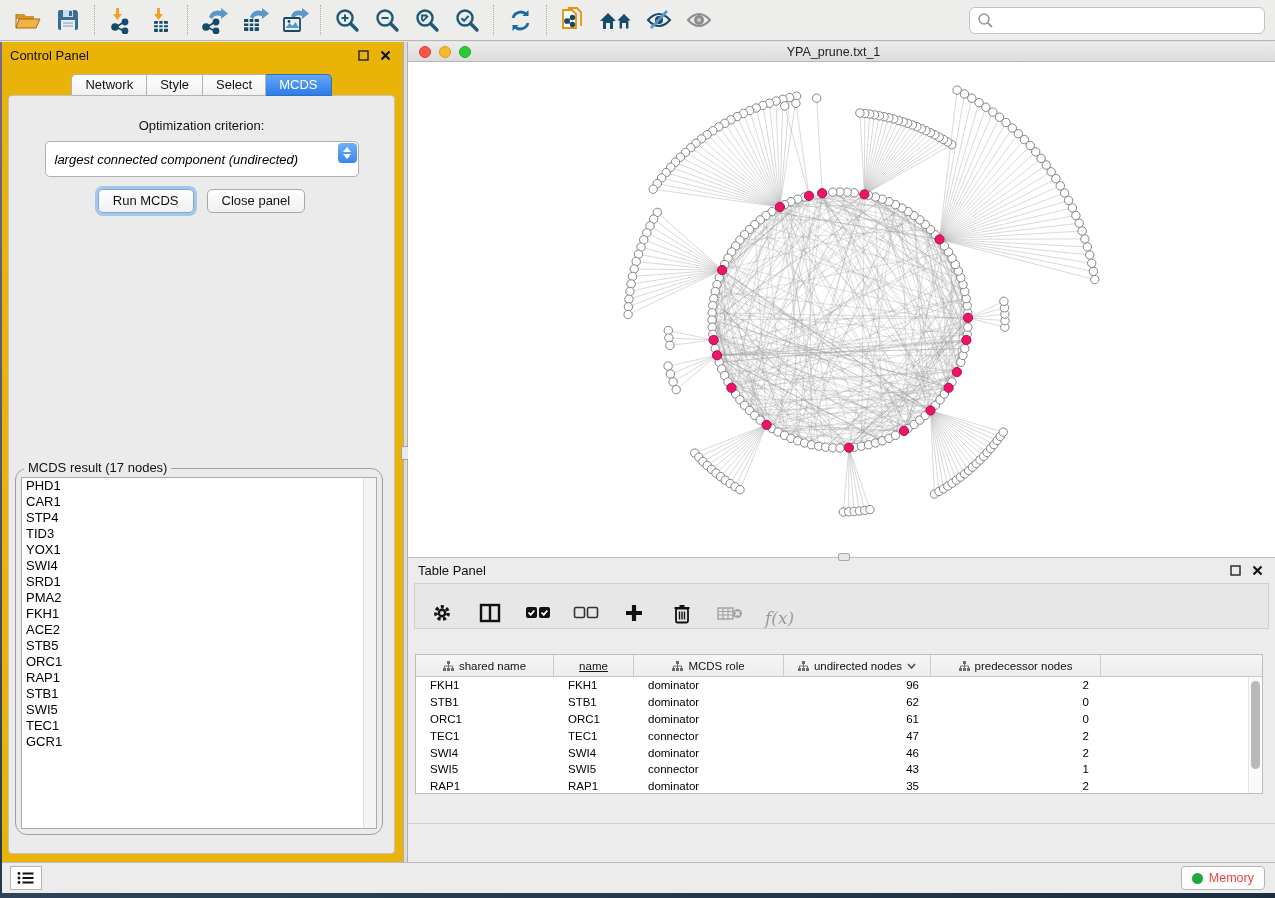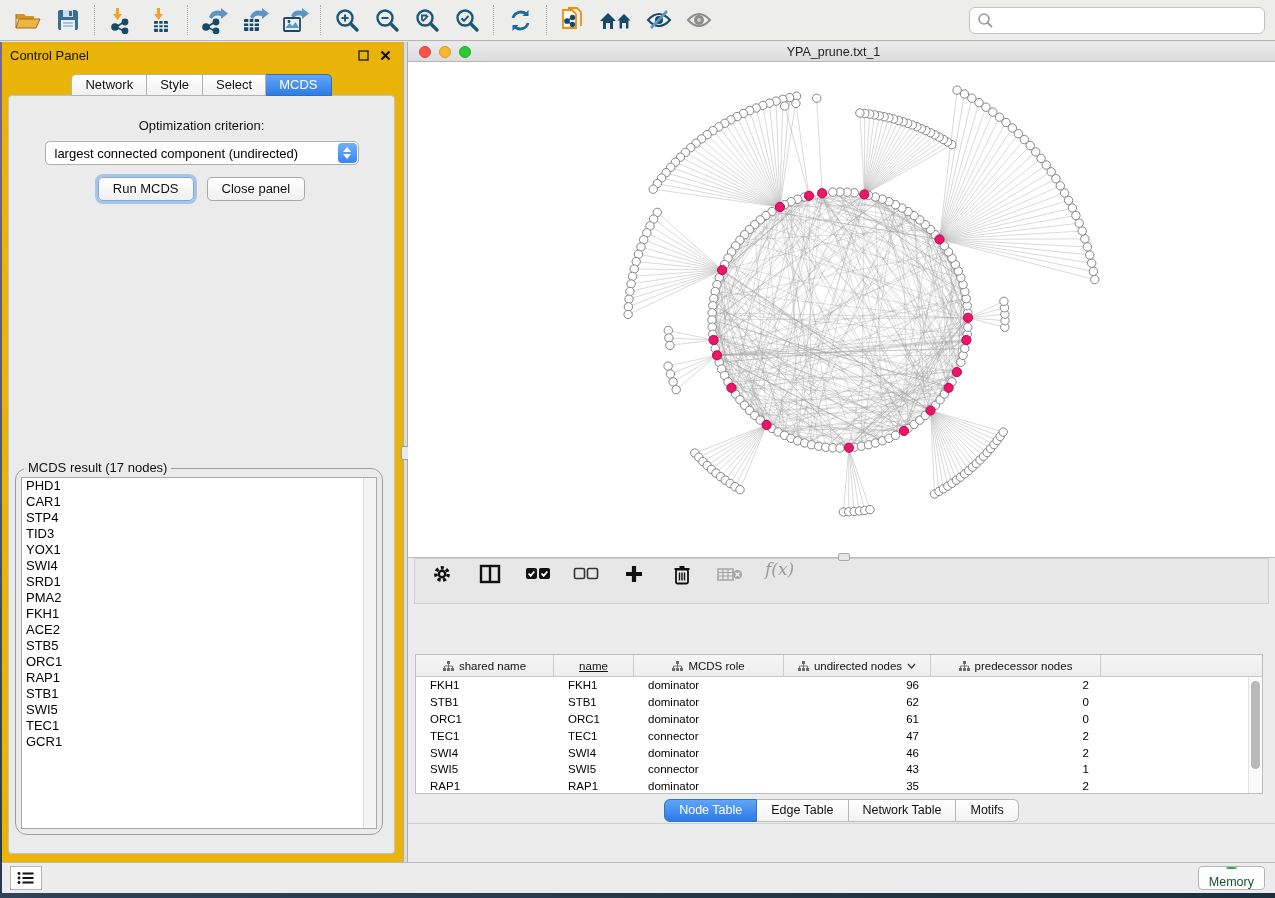--- a/index.html
+++ b/index.html
@@ -34,22 +34,22 @@
   .ph-ic { width:16px; height:16px; margin-left:6px; display:flex; align-items:center; justify-content:center; }
   .cp-tabs { display:flex; justify-content:center; margin-top:6px; position:relative; z-index:2; }
   .cp-tab { font-size:13px; padding:2px 13px 3px; background:linear-gradient(#ffffff,#f1f1f1);
     border:1px solid #b3b3b3; border-left-width:0; color:#111; }
   .cp-tab:first-child { border-left-width:1px; border-radius:5px 0 0 0; }
   .cp-tab:last-child { border-radius:0 5px 0 0; }
   .cp-tab.active { background:linear-gradient(#62a6f7,#2e7ce8); color:#fff; border-color:#2e6fbe; }
   .cp-body { position:absolute; left:8px; right:8px; top:53px; bottom:8px; background:#ebebeb;
     border:1px solid #c2c2c2; border-radius:4px; }
   .opt-label { text-align:center; font-size:13px; margin-top:22px; color:#111; }
-  .dropdown { position:relative; margin:8px auto 0; width:314px; height:24px; background:#fff;
-    border:1px solid #b0b0b0; border-radius:5px; display:flex; align-items:center; padding-left:9px; font-size:13px; }
+  .dropdown { position:relative; margin:8px auto 0; width:314px; height:36px; background:#fff;
+    border:1px solid #b0b0b0; border-radius:5px; display:flex; align-items:center; padding-left:9px; font-size:13px;font-style:italic; }
   .dd-spin { position:absolute; right:1px; top:1px; width:19px; height:20px; border-radius:4px;
     background:linear-gradient(#6fb0f9,#3a86ef); display:flex; flex-direction:column; align-items:center; justify-content:center; gap:2px; }
   .dd-spin .up { width:0;height:0;border-left:4px solid transparent;border-right:4px solid transparent;border-bottom:5px solid #fff; }
   .dd-spin .dn { width:0;height:0;border-left:4px solid transparent;border-right:4px solid transparent;border-top:5px solid #fff; }
   .btn-row { display:flex; justify-content:center; gap:13px; margin-top:12px; }
   .mac-btn { font-size:13px; padding:3px 14px 4px; background:linear-gradient(#ffffff,#f0f0f0);
     border:1px solid #a8a8a8; border-radius:5px; color:#111; font-family:"Liberation Sans",sans-serif; }
   .mac-btn.focused { box-shadow:0 0 0 3px rgba(118,171,232,.6); border-color:#7fa8d6; }
 
   .result-box { position:absolute; left:6px; right:11px; top:372px; bottom:18px;
@@ -69,21 +69,21 @@
   .tl-green { background:#2ec937; border:1px solid #27a82f; }
   .net-title { position:absolute; left:0; right:16px; text-align:center; font-size:12.5px; color:#222; }
   .net-canvas-wrap { position:relative; width:867px; height:495px; background:#fff; }
   .h-divider { position:relative; height:0; }
   .h-grip { position:absolute; left:430px; top:-4px; width:12px; height:8px; background:#e6e6e6; border:1px solid #a8a8a8; border-radius:2px; z-index:3; }
 
   
   .table-panel { position:absolute; left:0; top:515px; width:867px; bottom:0; background:#ececec; border-top:1px solid #bdbdbd; }
   .tp-header { height:25px; display:flex; align-items:center; padding:0 10px; font-size:13px; color:#111; }
   .tp-toolbar { margin:0 6px; height:46px; background:#e7e7e7; border:1px solid #cfcfcf;
-    display:flex; align-items:flex-start; padding-left:14px; gap:22px; }
+    display:flex; align-items:flex-end; padding-left:14px; gap:22px; }
   .tpt-btn { display:flex; align-items:center; justify-content:center; width:26px; height:30px; }
   .tpt-btn.disabled { opacity:.45; }
   .fx-label { font-family:"DejaVu Serif", serif; font-style:italic; font-size:17px; color:#9a9a9a; }
   .tp-table { position:absolute; left:7px; right:12px; top:96px; bottom:68px; background:#fff; border:1px solid #bdbdbd; }
   .tp-colheaders { display:flex; height:22px; background:linear-gradient(#f6f6f6,#ededed); border-bottom:1px solid #c9c9c9; }
   .tp-col { display:flex; align-items:center; justify-content:center; gap:5px; font-size:11.5px; color:#111;
     border-right:1px solid #cccccc; height:100%; }
   .tp-col:last-child { border-right:none; flex:1; }
   .tp-rows { position:absolute; left:0; right:14px; top:22px; bottom:0; overflow:hidden; }
   .tp-row { display:flex; height:16.8px; align-items:center; }
@@ -98,21 +98,21 @@
   .tp-tab:last-child { border-radius:0 6px 6px 0; }
   .tp-tab.active { background:linear-gradient(#60a5f8,#2c7ae8); color:#fff; border-color:#3572c4; }
   .tp-underline { position:absolute; left:0; right:0; bottom:38px; border-bottom:1px solid #cfcfcf; }
 
   
   .status-bar { position:absolute; left:0; top:862px; width:1275px; height:31px; background:#ececec; border-top:1px solid #bcbcbc;
     display:flex; align-items:center; padding:0 10px; }
   .list-btn { width:32px; height:24px; background:#fdfdfd; border:1px solid #b4b4b4; display:flex; align-items:center; justify-content:center; }
   .sb-spacer { flex:1; }
   .memory-btn { height:24px; background:#fdfdfd; border:1px solid #b4b4b4; border-radius:4px;
-    display:flex; align-items:center; gap:6px; padding:0 10px; font-size:12.5px; color:#14532d;flex-direction:column; }
+    display:flex; align-items:center; gap:6px; padding:0 10px; font-size:12.5px; color:#ef4444; }
   .mem-dot { width:11px; height:11px; border-radius:50%; }
 
   .edge-strip { position:absolute; left:0; top:42px; width:2px; height:851px;
     background:linear-gradient(#7a688f,#4a5874,#24384c); }
 </style>
 </head>
 <body>
 
 <div class="screen">
 <div class="window">
@@ -1097,20 +1097,34 @@
               <circle cx="309.0" cy="293.3" r="4.6000000000000005"></circle>
               <circle cx="305.6" cy="278.0" r="4.6000000000000005"></circle>
             </g>
           </svg>
     </div>
     <div class="h-divider">
           <div class="h-grip"></div>
         </div>
 
     <div class="table-panel">
+      <div class="tp-header">
+        <span>Table Panel</span>
+        <span class="ph-sp" style="flex:1"></span>
+        <span class="ph-ic">
+          <svg width="11" height="11" viewBox="0 0 11 11">
+                <rect x="1" y="1" width="9" height="9" fill="none" stroke="#222" stroke-width="1.4"></rect>
+              </svg>
+        </span>
+        <span class="ph-ic">
+          <svg width="11" height="11" viewBox="0 0 11 11">
+                <path d="M1.5 1.5 L9.5 9.5 M9.5 1.5 L1.5 9.5" stroke="#111" stroke-width="2.2"></path>
+              </svg>
+        </span>
+      </div>
 
       <div class="tp-toolbar">
         <span class="tpt-btn">
           <svg width="22" height="22" viewBox="0 0 22 22">
             <circle cx="11" cy="11" r="6.2" fill="none" stroke="#111" stroke-width="3.4" stroke-dasharray="3 2.45"></circle>
             <circle cx="11" cy="11" r="4.4" fill="#111"></circle>
                 <circle cx="11" cy="11" r="2" fill="#e7e7e7"></circle>
           </svg>
         </span>
         <span class="tpt-btn">
@@ -1255,26 +1269,20 @@
                 <div class="tp-cell num" style="width: 147px; flex: 0 0 147px;">35</div>
                 <div class="tp-cell num" style="width: 170px; flex: 0 0 170px;">2</div>
               </div>
             </div>
         <div class="tp-vscroll">
               <div class="tp-thumb"></div>
             </div>
       </div>
 
       <div class="tp-underline"></div>
-      <div class="tp-tabs" id="tp-tabs">
-            <div class="tp-tab active">Node Table</div>
-            <div class="tp-tab">Edge Table</div>
-            <div class="tp-tab">Network Table</div>
-            <div class="tp-tab">Motifs</div>
-          </div>
     </div>
   </div>
 
   <div class="status-bar">
     <div class="list-btn">
       <svg width="18" height="14" viewBox="0 0 18 14">
         <circle cx="2" cy="2.5" r="1.4" fill="#111"></circle>
             <circle cx="2" cy="7" r="1.4" fill="#111"></circle>
             <circle cx="2" cy="11.5" r="1.4" fill="#111"></circle>
         <path d="M5.5 2.5 h11 M5.5 7 h11 M5.5 11.5 h11" stroke="#111" stroke-width="2.2"></path>

